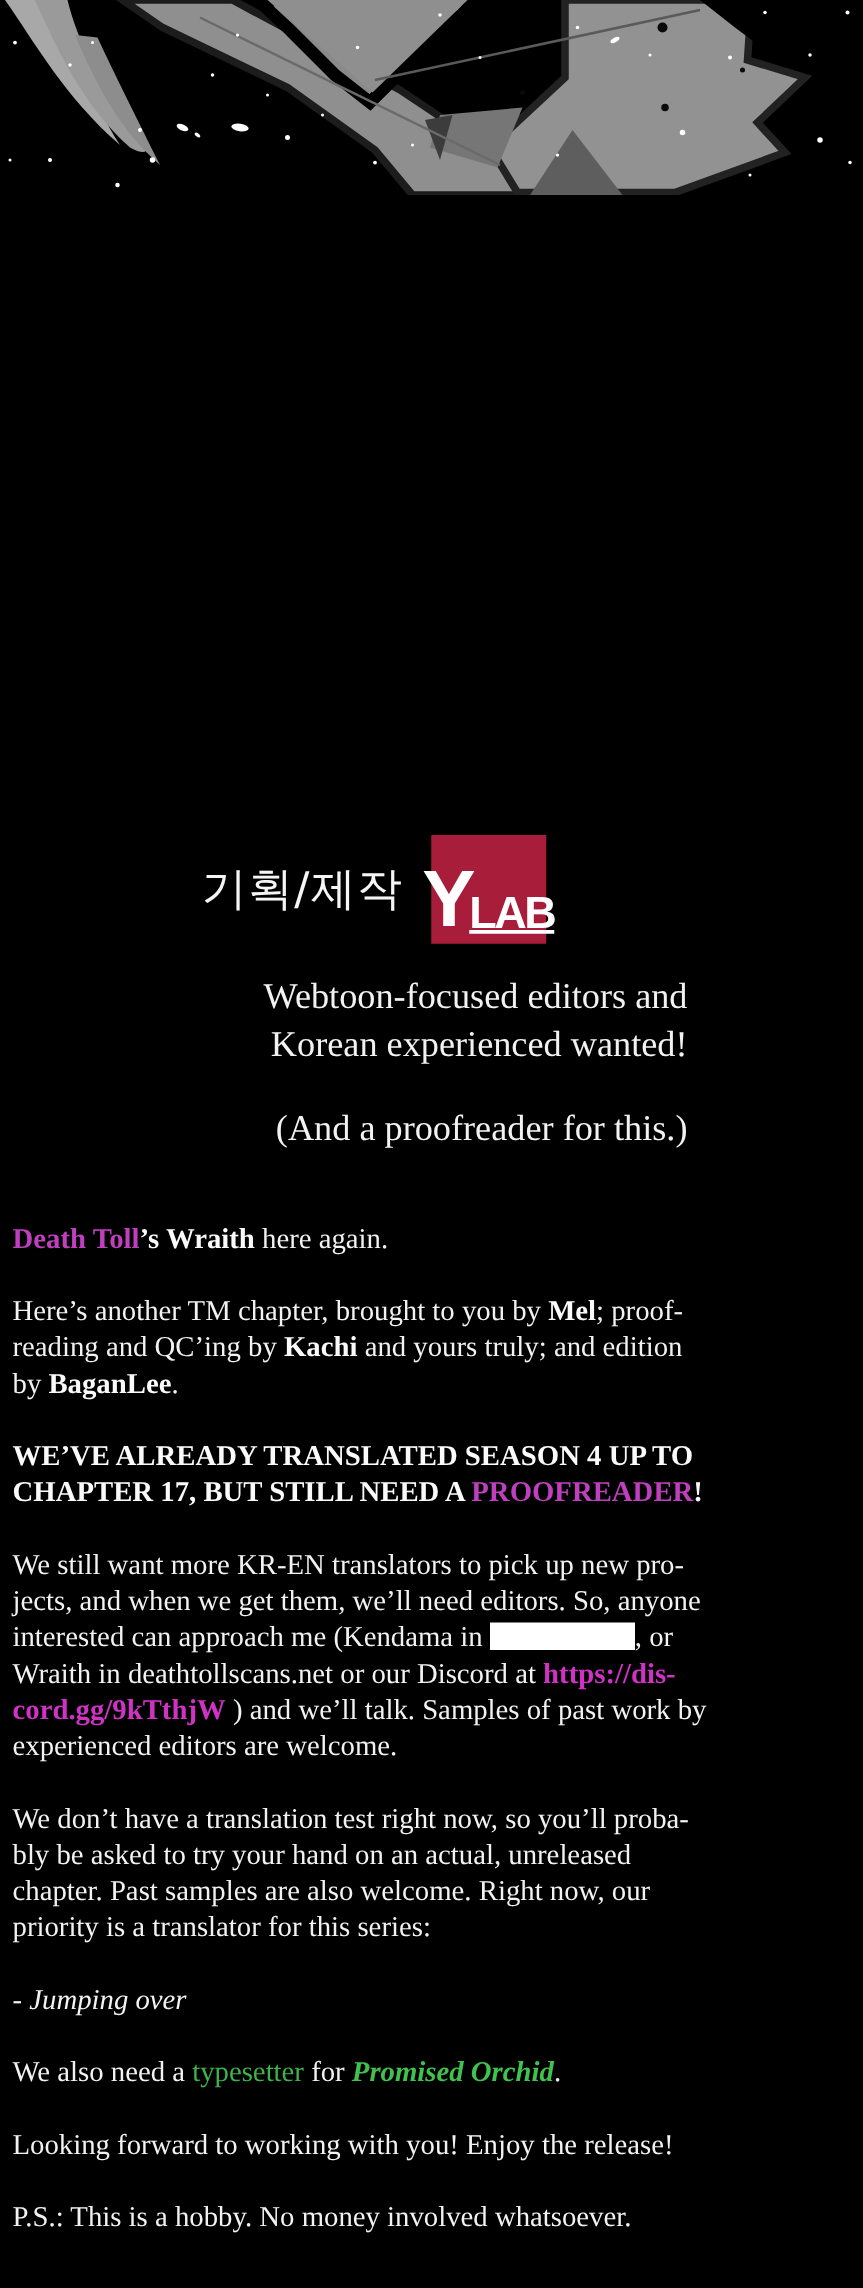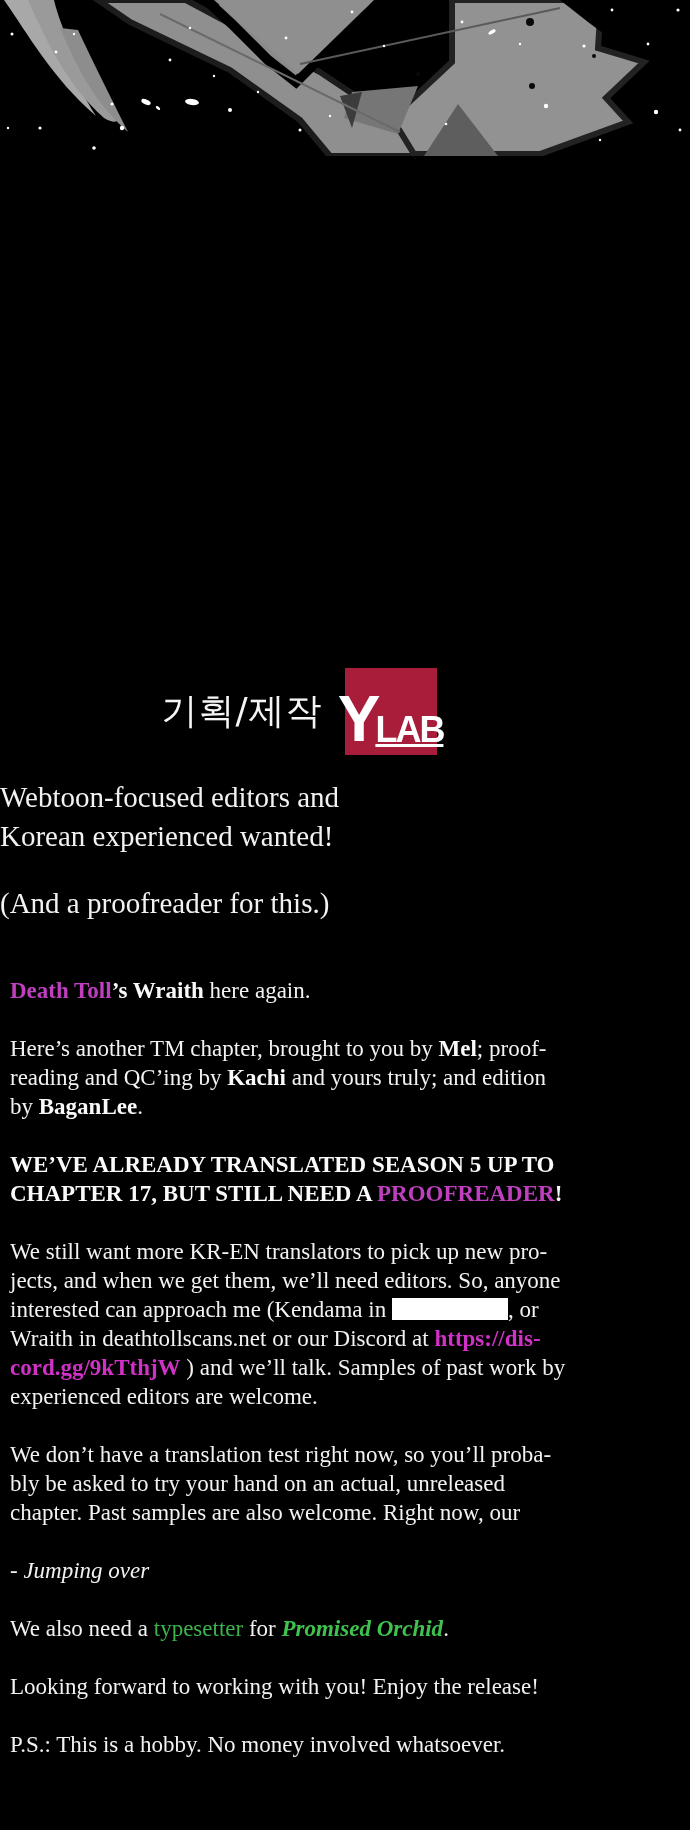--- a/index.html
+++ b/index.html
@@ -28,21 +28,21 @@
     color: #fff; font-size: 64px; line-height: 0.88; letter-spacing: -2px;
   }
   .logo-lab {
     font-family: "Liberation Sans", sans-serif; font-weight: 700;
     color: #fff; font-size: 36px; line-height: 1; letter-spacing: -2px;
     margin-left: -3px;
     text-decoration: underline;
   }
   .heading {
     position: absolute; top: 778px; left: 0; width: 550px;
-    text-align: left; color: #f2f2f2; font-size: 29px; line-height: 39px;
+    text-align: right; color: #f2f2f2; font-size: 29px; line-height: 39px;
   }
   .subheading { margin-top: 28px; }
   .body-text {
     position: absolute; top: 976px; left: 0; width: 690px;
     padding: 0 10px; box-sizing: border-box;
     color: var(--text, #f2f2f2); font-size: 23px; line-height: 29px;
   }
   .para { margin: 0 0 29px 0; }
   .line { white-space: nowrap; }
   .seg-normal { color: var(--text, #f2f2f2); }
@@ -140,35 +140,36 @@
 <div class="body-text">
     <div class="para">
       <div class="line"><span class="seg-magenta">Death Toll</span><span class="seg-bold">’s </span><span class="seg-bold">Wraith</span><span class="seg-normal"> here again.</span></div>
     </div>
     <div class="para">
       <div class="line"><span class="seg-normal">Here’s another TM chapter, brought to you by </span><span class="seg-bold">Mel</span><span class="seg-normal">; proof-</span></div>
       <div class="line"><span class="seg-normal">reading and QC’ing by </span><span class="seg-bold">Kachi</span><span class="seg-normal"> and yours truly; and edition</span></div>
       <div class="line"><span class="seg-normal">by </span><span class="seg-bold">BaganLee</span><span class="seg-normal">.</span></div>
     </div>
     <div class="para">
-      <div class="line"><span class="seg-bold">WE’VE ALREADY TRANSLATED SEASON 5 UP TO</span></div>
+      <div class="line"><span class="seg-bold">WE’VE ALREADY TRANSLATED SEASON 4 UP TO</span></div>
       <div class="line"><span class="seg-bold">CHAPTER 17, BUT STILL NEED A </span><span class="seg-magenta">PROOFREADER</span><span class="seg-bold">!</span></div>
     </div>
     <div class="para">
       <div class="line"><span class="seg-normal">We still want more KR-EN translators to pick up new pro-</span></div>
       <div class="line"><span class="seg-normal">jects, and when we get them, we’ll need editors. So, anyone</span></div>
       <div class="line"><span class="seg-normal">interested can approach me (Kendama in </span><span class="seg-redacted"></span><span class="seg-normal">, or</span></div>
       <div class="line"><span class="seg-normal">Wraith in deathtollscans.net or our Discord at </span><span class="seg-link">https://dis-</span></div>
       <div class="line"><span class="seg-link">cord.gg/9kTthjW</span><span class="seg-normal"> ) and we’ll talk. Samples of past work by</span></div>
       <div class="line"><span class="seg-normal">experienced editors are welcome.</span></div>
     </div>
     <div class="para">
       <div class="line"><span class="seg-normal">We don’t have a translation test right now, so you’ll proba-</span></div>
       <div class="line"><span class="seg-normal">bly be asked to try your hand on an actual, unreleased</span></div>
       <div class="line"><span class="seg-normal">chapter. Past samples are also welcome. Right now, our</span></div>
+      <div class="line"><span class="seg-normal">priority is a translator for this series:</span></div>
     </div>
     <div class="para">
       <div class="line"><span class="seg-italic">- Jumping over</span></div>
     </div>
     <div class="para">
       <div class="line"><span class="seg-normal">We also need a </span><span class="seg-green">typesetter</span><span class="seg-normal"> for </span><span class="seg-green-bold-italic">Promised Orchid</span><span class="seg-normal">.</span></div>
     </div>
     <div class="para">
       <div class="line"><span class="seg-normal">Looking forward to working with you! Enjoy the release!</span></div>
     </div>

